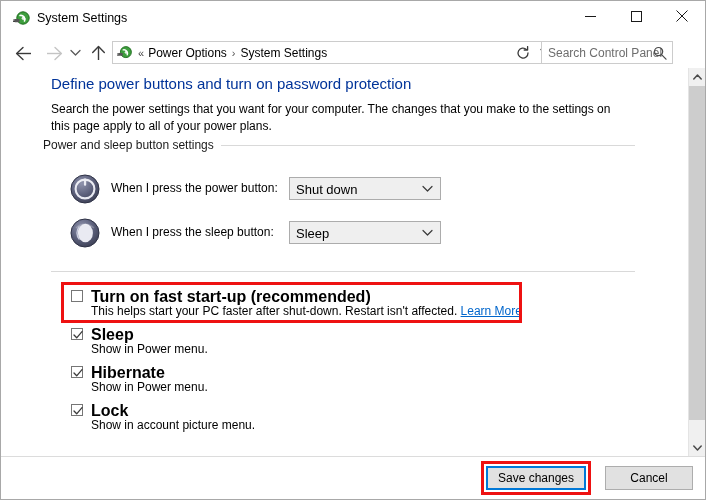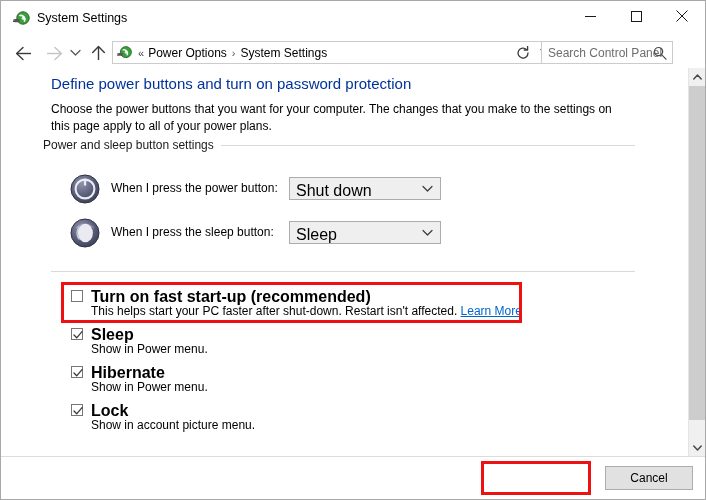--- a/index.html
+++ b/index.html
@@ -194,21 +194,21 @@
     position: absolute;
     left: 220px; top: 4px;
     width: 152px; height: 23px;
     background: #efefef;
     border: 1px solid #acacac;
     box-sizing: border-box;
   }
   .combo-text {
     position: absolute;
     left: 6px; top: 4px;
-    font-size: 16px; color: #000;
+    font-size: 13px; color: #000;
     white-space: nowrap;
   }
   .combo-chev {
     position: absolute;
     right: 7px; top: 4px;
   }
 
   
   .cb-item { position: absolute; }
   .cbox {
@@ -405,21 +405,21 @@
           <circle cx="5.6" cy="5.6" r="4.1" fill="none" stroke="#4a4a4a" stroke-width="1.2"></circle>
           <line x1="8.8" y1="8.8" x2="13" y2="13.2" stroke="#4a4a4a" stroke-width="1.2" stroke-linecap="round"></line>
         </svg>
       </div>
     </div>
   </div>
 
   <div class="content">
 
     <div class="heading">Define power buttons and turn on password protection</div>
-    <div class="subtext">Choose the power buttons that you want for your computer. The changes that you make to the settings on this page apply to all of your power plans.</div>
+    <div class="subtext">Search the power settings that you want for your computer. The changes that you make to the settings on this page apply to all of your power plans.</div>
 
     <div class="group-label" style="left:42px; top:70px;text-align:center;">Power and sleep button settings</div>
     <div class="group-rule" style="left:50px; top:77px; width:584px;"></div>
 
     <div class="setting-row" style="left:68px; top:105px; width:420px; height:34px;">
       <div class="pwr-icon">
         <svg width="32" height="32" viewBox="0 0 32 32">
           <defs>
             <radialGradient id="pg1" cx="38%" cy="30%" r="78%">
               <stop offset="0%" stop-color="#8f93ad"></stop>
@@ -523,17 +523,18 @@
     </div>
     <div class="sb-thumb"></div>
     <div class="sb-arrow sb-down">
       <svg width="9" height="6" viewBox="0 0 9 6">
           <polyline points="0.8,1 4.5,5 8.2,1" fill="none" stroke="#4a4a4a" stroke-width="1.5" stroke-linecap="round" stroke-linejoin="round"></polyline>
         </svg>
     </div>
   </div>
 
   <div class="btnbar">
+    <div class="dlg-btn btn-save">Save changes</div>
     <div class="dlg-btn btn-cancel">Cancel</div>
     <div class="annot" style="right:114px; top:4px; width:110px; height:34px;"></div>
   </div>
 
 </div>
 
 </body></html>

